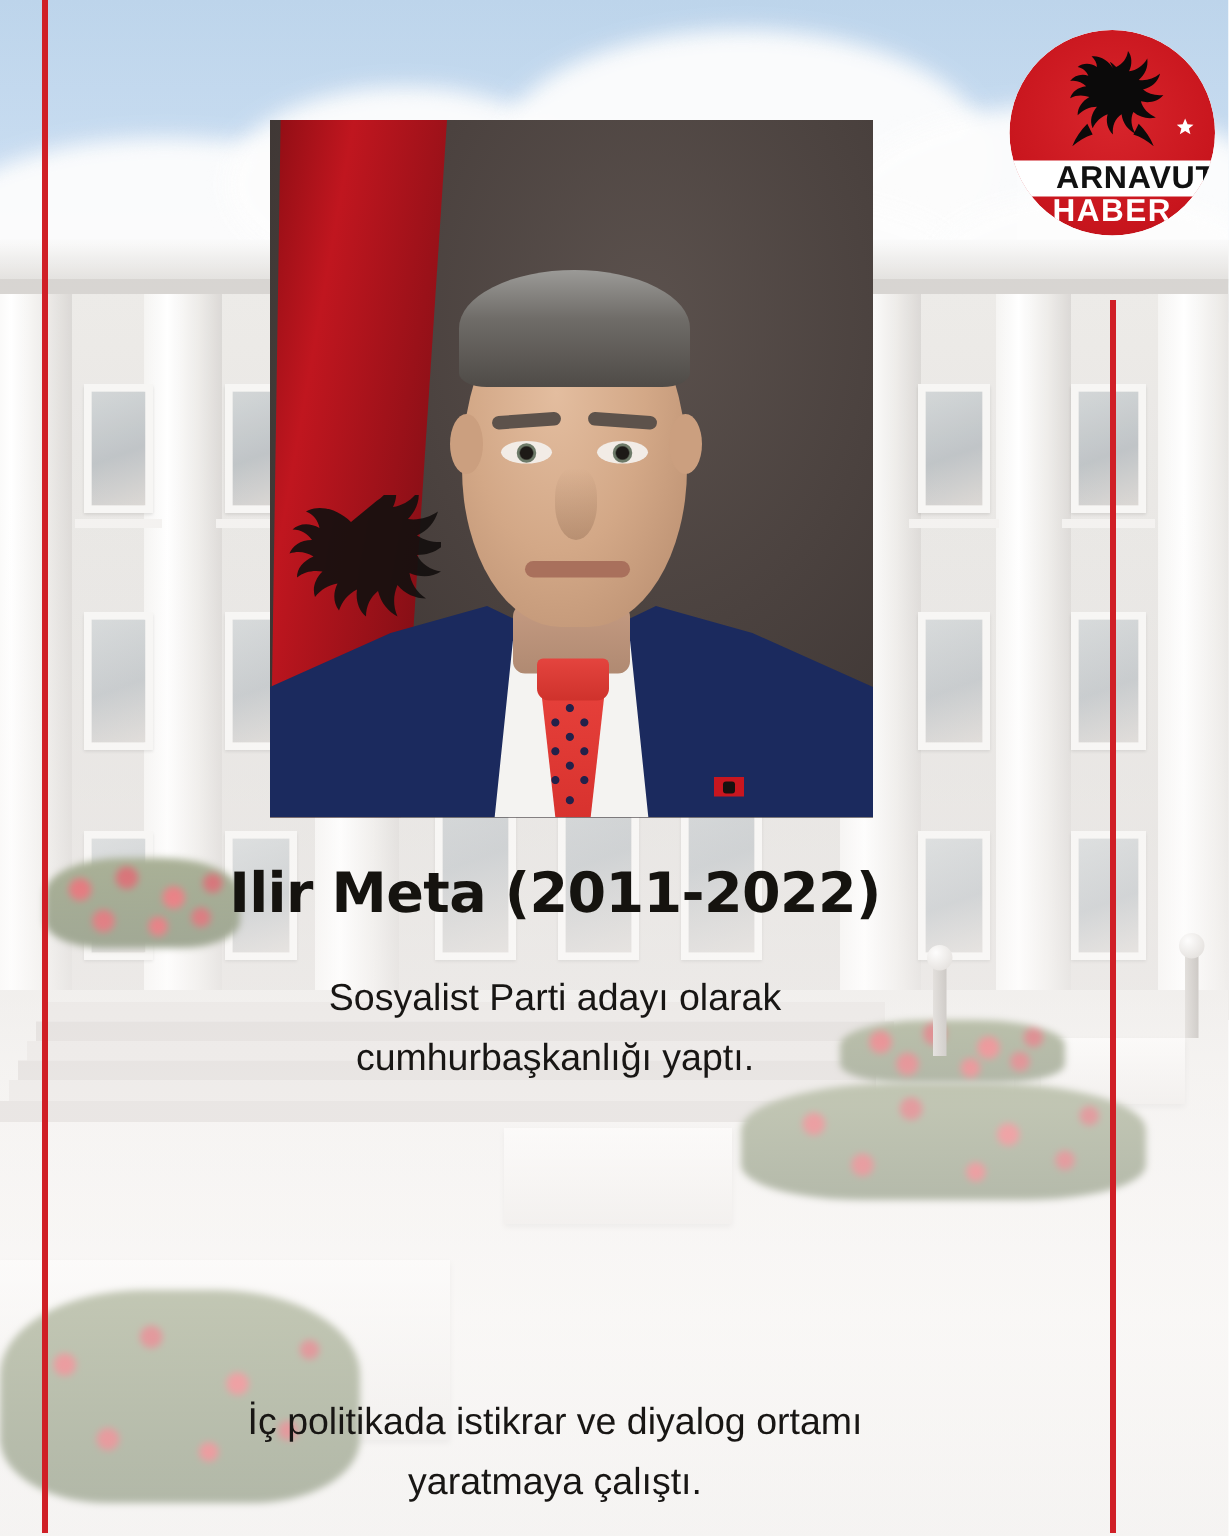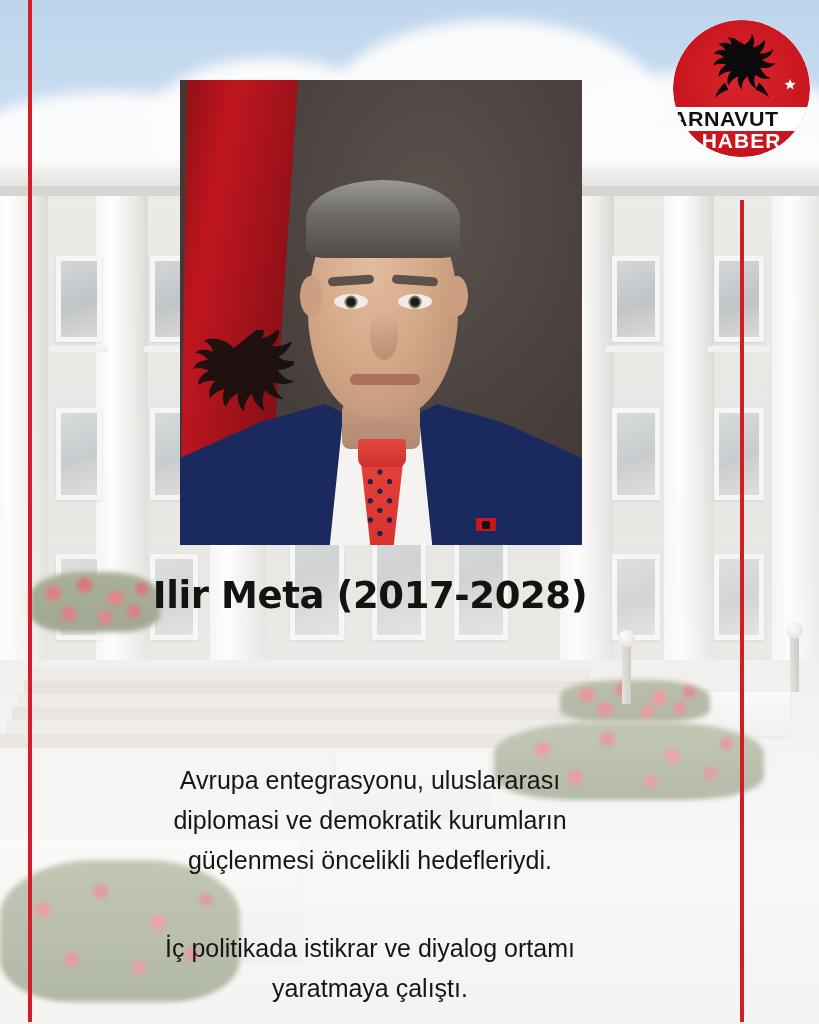--- a/index.html
+++ b/index.html
@@ -64,21 +64,21 @@
 
   
   .logo { position:absolute; left:673px; top:20px; width:137px; height:137px;
     border-radius:50%; background:#fff; overflow:hidden; }
   .logo-disc { position:absolute; inset:0; border-radius:50%;
     background:radial-gradient(circle at 50% 42%, #d8252c 0%, #c8151d 70%, #b5121a 100%); }
   .logo-eagle { position:absolute; left:50%; top:14px; transform:translateX(-50%);
     width:86px; height:70px; }
   .logo-moon { position:absolute; right:12px; top:48px; width:32px; height:32px; }
   .logo-band { position:absolute; left:0; right:0; bottom:26px; height:24px;
-    background:#fff; display:flex; align-items:center; justify-content:flex-start; }
+    background:#fff; display:flex; align-items:center; justify-content:flex-end; }
   .logo-arnavut { font-weight:bold; font-size:21px; letter-spacing:.5px; color:#111;
     font-family:"Liberation Sans", sans-serif; transform:scaleX(1.02); }
   .logo-haber { position:absolute; left:0; right:0; bottom:4px; text-align:center;
     font-weight:bold; font-size:21px; letter-spacing:1px; color:#fff;
     font-family:"Liberation Sans", sans-serif; }
 
   
   .portrait { position:absolute; left:180px; top:80px; width:402px; height:465px;
     overflow:hidden; background:#4a4240; }
   .p-backdrop { position:absolute; inset:0;
@@ -279,18 +279,18 @@
       <path fill="#ffffff" d="M25 4a16 16 0 100 32 13 13 0 110-32z"></path>
       <path fill="#ffffff" d="M33 13l2.2 5.1 5.4.4-4.2 3.5 1.4 5.3-4.8-3-4.8 3 1.4-5.3-4.2-3.5 5.4-.4z" transform="translate(-3,0) scale(0.92) translate(3,2)"></path>
     </svg>
 
     <div class="logo-band">
       <span class="logo-arnavut">ARNAVUT</span>
     </div>
     <div class="logo-haber">HABER</div>
   </div>
 
-  <div class="title">Ilir Meta (2017-2028)</div>
-
-  <div class="para para-2">Avrupa entegrasyonu, uluslararası<br>diplomasi ve demokratik kurumların<br>güçlenmesi öncelikli hedefleriydi.</div>
+  <div class="title">Ilir Meta (2011-2022)</div>
+
+  <div class="para para-1">Sosyalist Parti adayı olarak<br>cumhurbaşkanlığı yaptı.</div>
   <div class="para para-3">İç politikada istikrar ve diyalog ortamı<br>yaratmaya çalıştı.</div>
 
 </div>
 
 </body></html>

